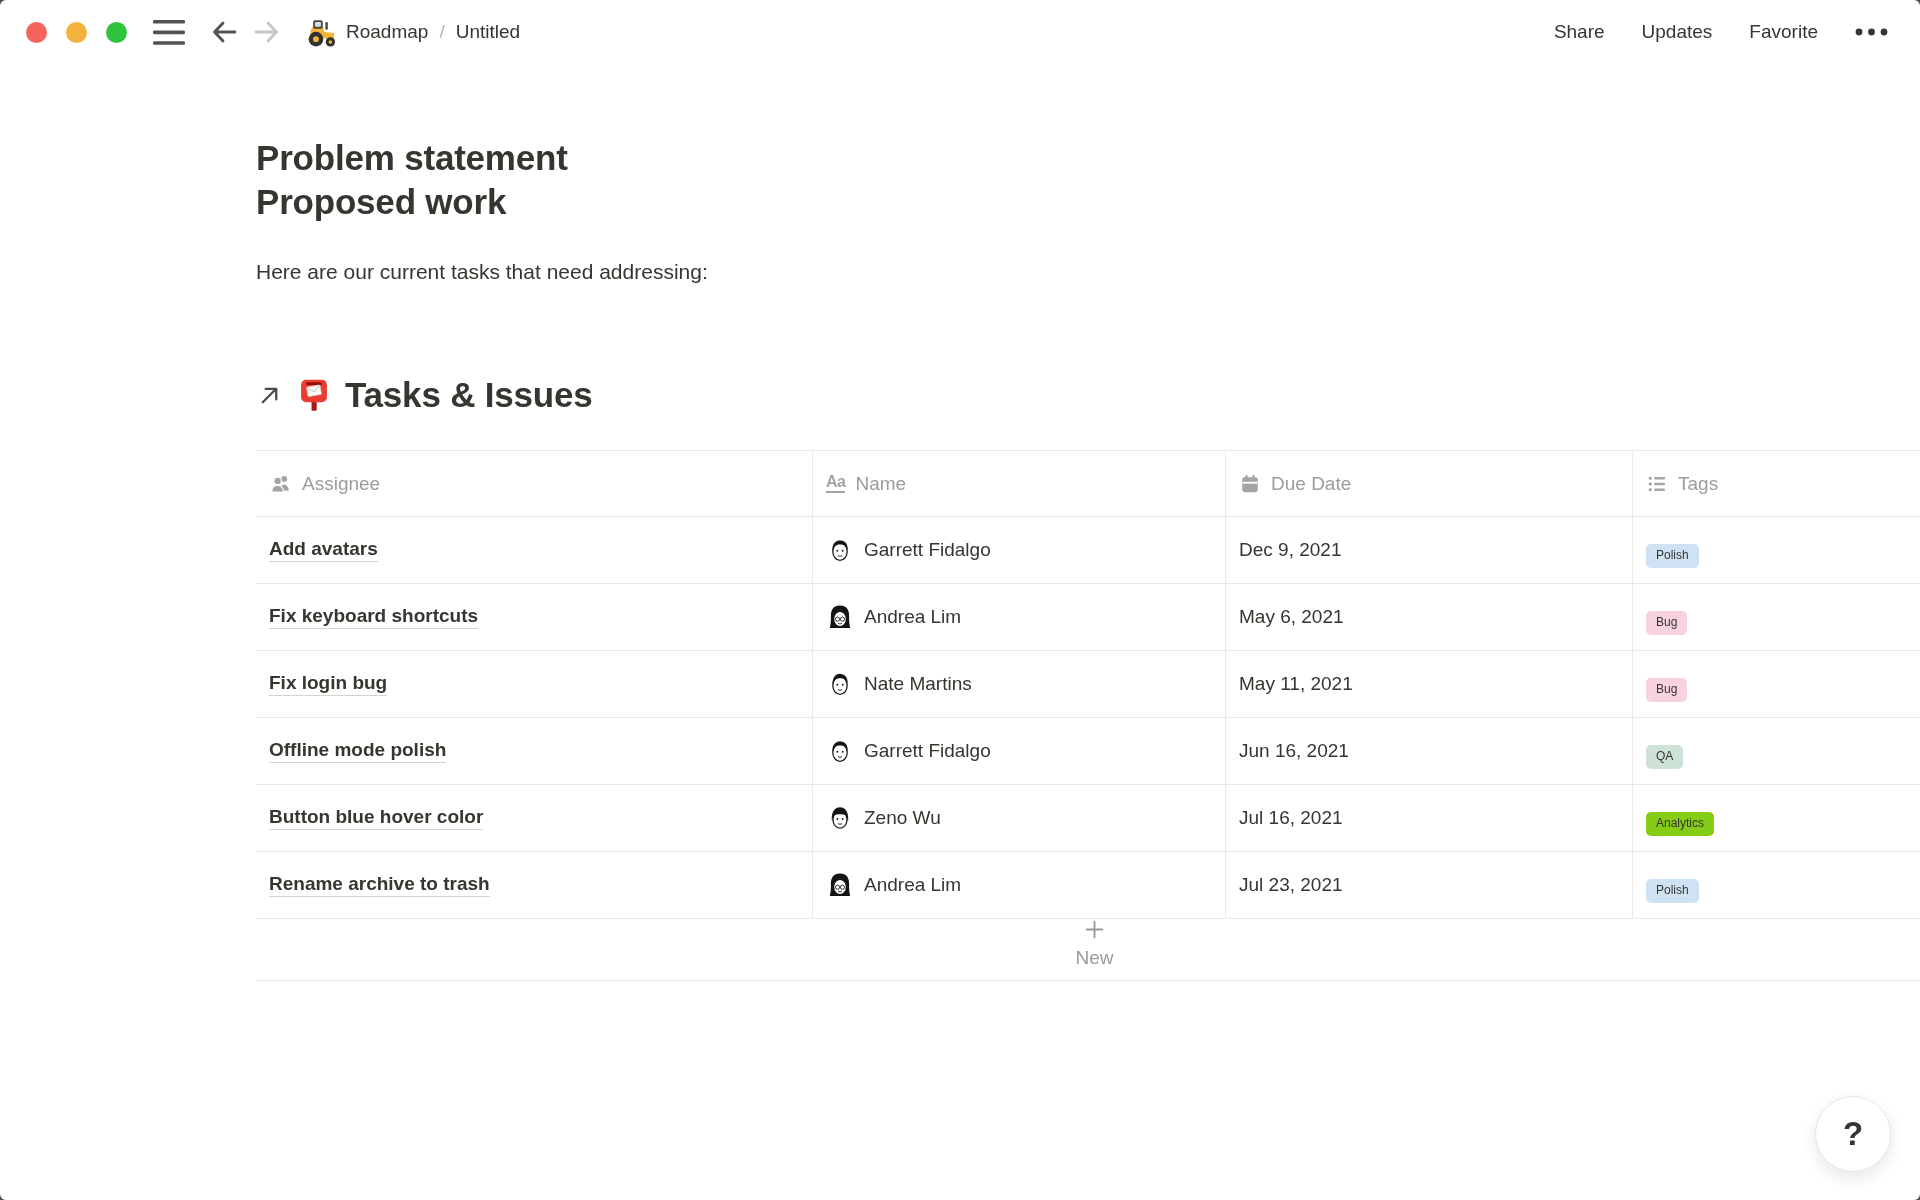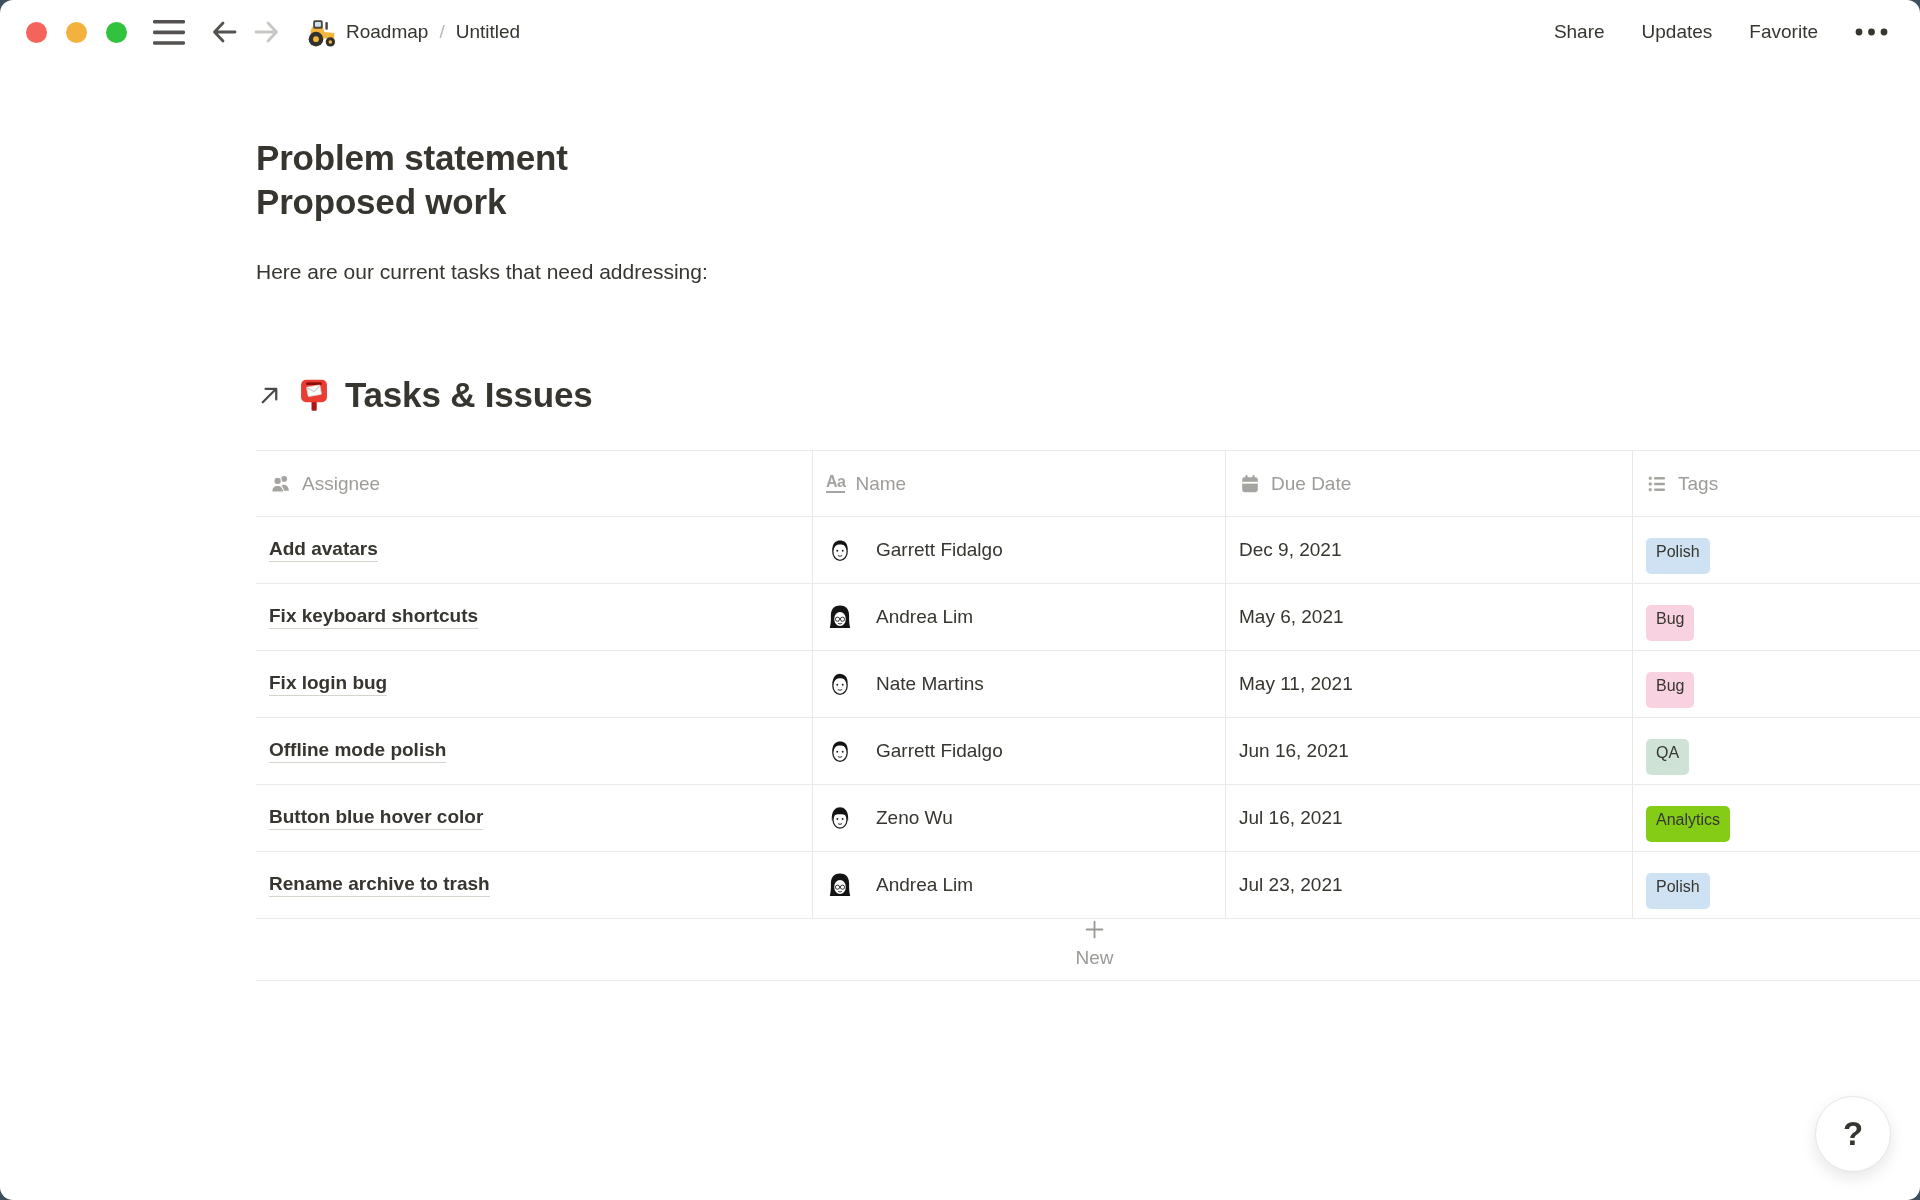--- a/index.html
+++ b/index.html
@@ -3,21 +3,21 @@
 <meta charset="utf-8">
 <style>
   * { margin:0; padding:0; box-sizing:border-box; }
   html,body { width:1920px; height:1200px; overflow:hidden; }
   body {
     background:#3d4e5c;
     font-family:"Liberation Sans","DejaVu Sans",sans-serif;
     -webkit-font-smoothing:antialiased;
   }
   .window {
-    position:absolute; inset:0; background:#ffffff; border-radius:13px; overflow:hidden;
+    position:absolute; inset:0; background:#ffffff; border-radius:6px; overflow:hidden;
     color:#37352f;
   }
 
   
   .titlebar { height:64px; display:flex; align-items:center; padding:0 32px 0 26px; }
   .traffic { display:flex; gap:19px; align-items:center; }
   .light { width:21px; height:21px; border-radius:50%; display:inline-block; }
   .tb-btn { display:flex; align-items:center; justify-content:center; background:none; border:none; cursor:pointer; padding:0; }
   .hamburger { margin-left:26px; }
   .nav-back { margin-left:27px; }
@@ -46,23 +46,23 @@
   .db-table { margin-top:32px; }
   .t-head, .trow { display:grid; grid-template-columns:556px 413px 407px 1fr; }
   .t-head { height:67px; border-top:1px solid #e9e9e7; border-bottom:1px solid #e9e9e7; color:#9e9c98; font-size:19px; }
   .hcell { display:flex; align-items:center; gap:10px; padding-left:13px; cursor:pointer; }
   .hcell:nth-child(n+2) { border-left:1px solid #e9e9e7; }
   .icon-aa { font-size:16px; font-weight:700; color:#a6a4a0; border-bottom:2px solid #a6a4a0; line-height:1.05; letter-spacing:-0.5px; }
   .trow { height:67px; border-bottom:1px solid #e9e9e7; font-size:19px; color:#37352f; }
   .cell { display:flex; align-items:center; padding-left:13px; }
   .trow .cell:nth-child(n+2) { border-left:1px solid #e9e9e7; }
   .name-link { font-weight:700; border-bottom:1.5px solid #d6d3cd; padding-bottom:1px; cursor:pointer; }
-  .c-assignee { gap:22px; }
+  .c-assignee { gap:10px; }
   .avatar { width:28px; height:28px; display:flex; flex:none; }
-  .tag { padding:4px 10px 12px; border-radius:5px; font-size:16px; line-height:1.3; color:#37352f;margin-top:12px; }
+  .tag { padding:4px 10px 5px; border-radius:5px; font-size:12px; line-height:1.3; color:#37352f;margin-top:12px; }
   .t-new { height:62px; border-bottom:1px solid #e9e9e7; display:flex; align-items:center; gap:7px; padding-left:13px; color:#9b9a97; font-size:19px; cursor:pointer;flex-direction:column; }
 
   
   .help-fab {
     position:absolute; left:1815px; top:1096px; width:76px; height:76px; border-radius:50%;
     background:#fff; border:1px solid #e8e6e3; box-shadow:0 6px 16px rgba(15,15,15,0.10);
     display:flex; align-items:center; justify-content:center;
     font-size:33px; font-weight:700; color:#37352f; cursor:pointer; z-index:5;
   }
 </style>

